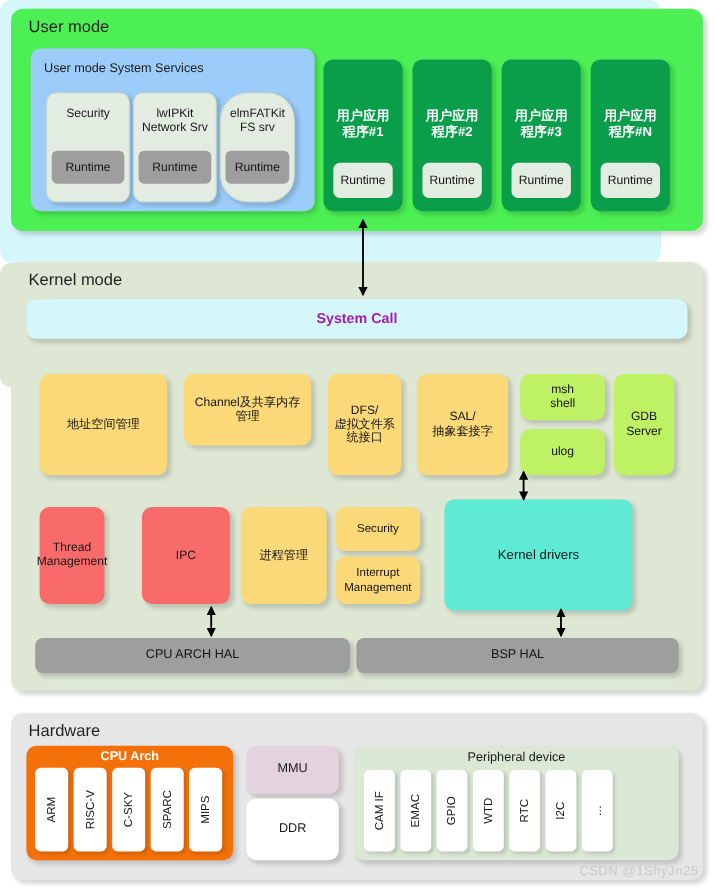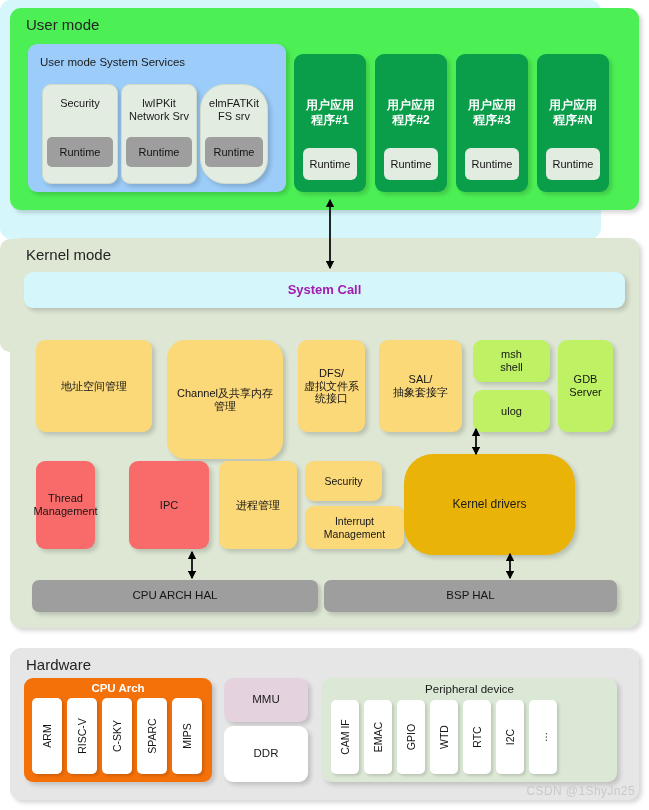--- a/index.html
+++ b/index.html
@@ -141,23 +141,22 @@
   .kbox-text.small { font-size: 10.5px; }
 
   #kernel-drivers-panel {
     left: 396px; top: 448px; width: 229px; height: 113px;
     background: #dde7d4;
     border-radius: 10px;
     box-shadow: none;
   }
   #kernel-drivers-box {
     left: 404px; top: 454px; width: 171px; height: 101px;
-    background: #eab308;
+    background: #5eead4;
     font-size: 12px;
-    border-radius: 29px;
   }
 
   
   .hal {
     background: #9e9e9e;
     font-size: 11.5px;
     color: #151515;
     border-radius: 7px;
   }
 
@@ -269,32 +268,32 @@
   </div>
 
   <div class="rbox" id="kernel-mode-section"></div>
   <div class="section-title" style="left:26px; top:246px;">Kernel mode</div>
 
   <div class="rbox center" id="syscall-box">System Call</div>
 
   <div id="kernel-services-panel"></div>
 
   <div class="rbox center k-yellow kbox-text" style="left:36px; top:340px; width:116px; height:92px;">地址空间管理</div>
-  <div class="rbox center k-yellow kbox-text" style="left:167px; top:340px; width:116px; height:119px;border-radius:18px;">Channel及共享内存<br>管理</div>
+  <div class="rbox center k-yellow kbox-text" style="left:167px; top:340px; width:116px; height:65px;">Channel及共享内存<br>管理</div>
   <div class="rbox center k-yellow kbox-text" style="left:298px; top:340px; width:67px; height:92px;">DFS/<br>虚拟文件系<br>统接口</div>
   <div class="rbox center k-yellow kbox-text" style="left:379px; top:340px; width:83px; height:92px;">SAL/<br>抽象套接字</div>
   <div class="rbox center k-teal kbox-text" style="left:473px; top:340px; width:77px; height:42px;">msh<br>shell</div>
   <div class="rbox center k-teal kbox-text" style="left:558px; top:340px; width:55px; height:92px;">GDB<br>Server</div>
   <div class="rbox center k-teal kbox-text" style="left:473px; top:390px; width:77px; height:42px;">ulog</div>
 
   <div class="rbox center k-red kbox-text" style="left:36px; top:461px; width:59px; height:88px;">Thread<br>Management</div>
   <div class="rbox center k-red kbox-text" style="left:129px; top:461px; width:80px; height:88px;">IPC</div>
   <div class="rbox center k-yellow kbox-text" style="left:219px; top:461px; width:78px; height:88px;">进程管理</div>
   <div class="rbox center k-yellow kbox-text small" style="left:305px; top:461px; width:77px; height:40px;">Security</div>
-  <div class="rbox center k-yellow kbox-text small" style="left:305px; top:506px; width:99px; height:43px;">Interrupt<br>Management</div>
+  <div class="rbox center k-yellow kbox-text small" style="left:305px; top:506px; width:77px; height:43px;">Interrupt<br>Management</div>
 
   <div id="kernel-drivers-panel"></div>
   <div class="rbox center" id="kernel-drivers-box">Kernel drivers</div>
 
   <div class="rbox center hal" style="left:32px; top:580px; width:286px; height:32px;">CPU ARCH HAL</div>
   <div class="rbox center hal" style="left:324px; top:580px; width:293px; height:32px;">BSP HAL</div>
 
   <div class="rbox" id="hardware-section"></div>
   <div class="section-title" style="left:26px; top:656px;">Hardware</div>
 

